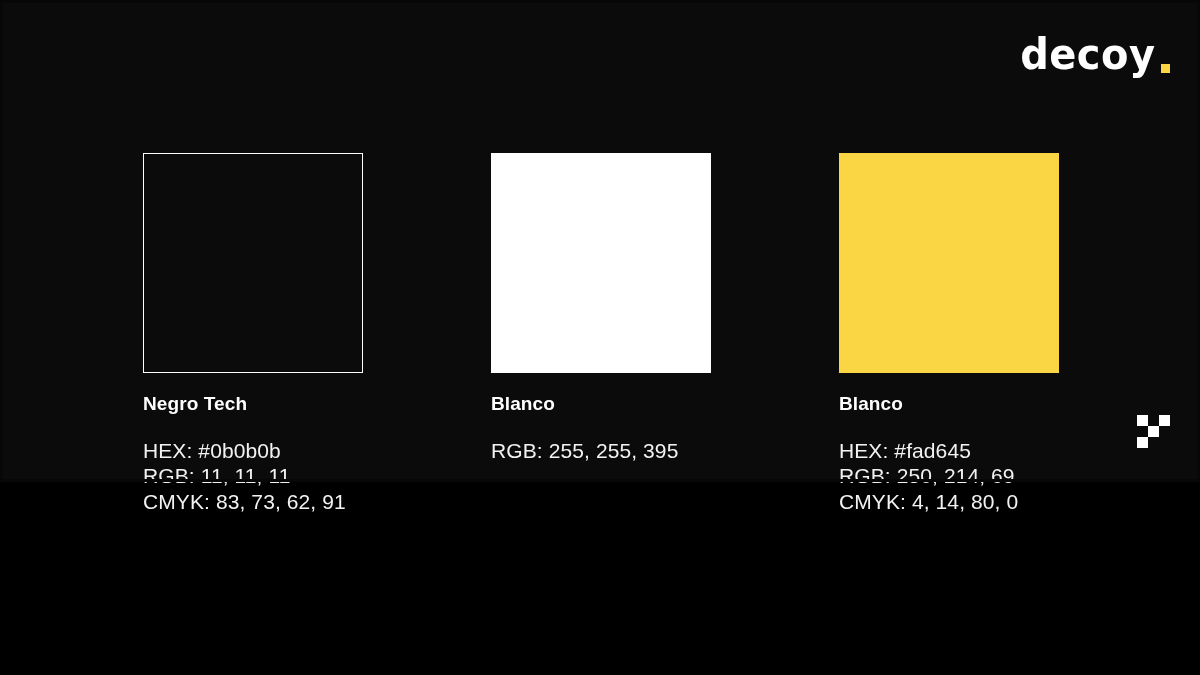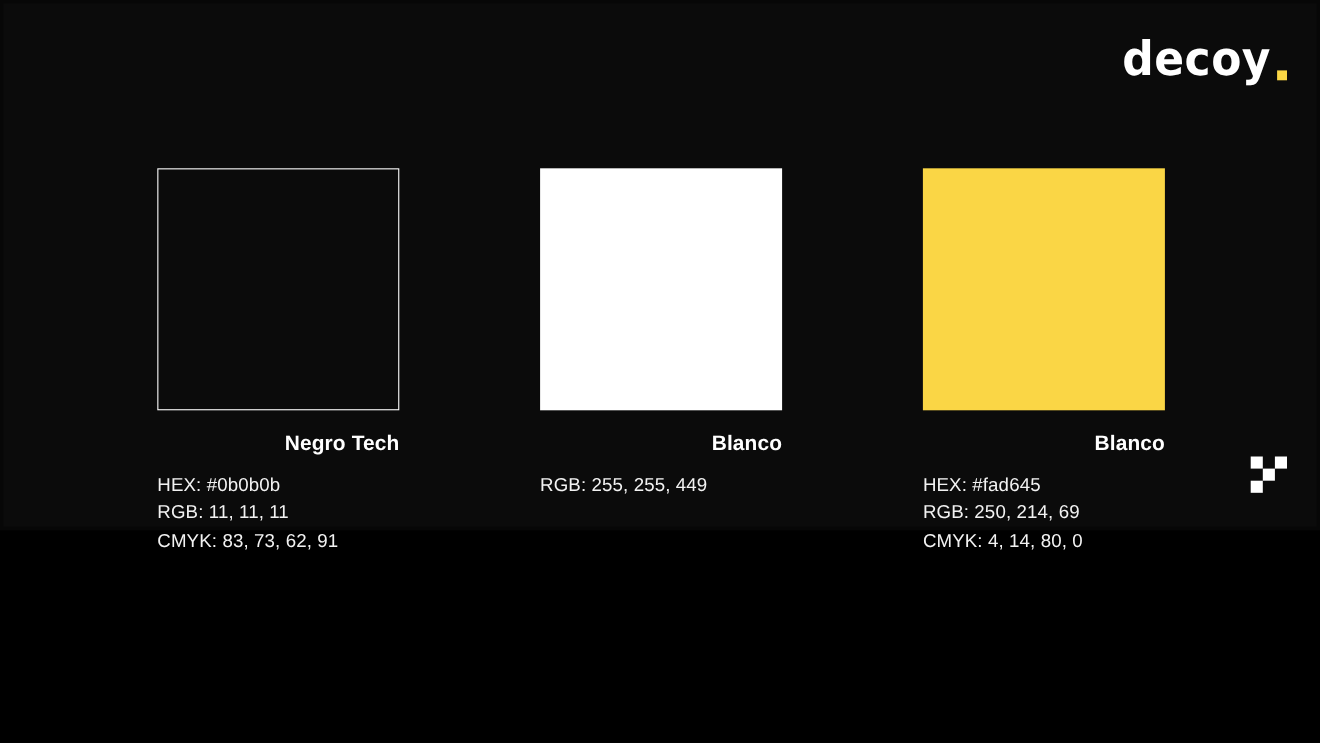--- a/index.html
+++ b/index.html
@@ -93,26 +93,25 @@
     background: #fad645;
   }
 
   .swatch-title {
     margin-top: 20px;
     font-size: 19px;
     font-weight: 700;
     letter-spacing: 0.1px;
     color: #ffffff;
     line-height: 1.2;
-    text-align: right;
   }
 
   .swatch-specs {
-    margin-top: 12px;
-    font-size: 17px;
+    margin-top: 22px;
+    font-size: 21px;
     font-weight: 300;
     color: #f2f2f2;
     line-height: 25.5px;
     letter-spacing: 0.1px;
   }
   .swatch-specs div {
     white-space: nowrap;
   }
 
   
@@ -154,21 +153,21 @@
         <div>HEX: #0b0b0b</div>
         <div>RGB: 11, 11, 11</div>
         <div>CMYK: 83, 73, 62, 91</div>
       </div>
     </div>
 
     <div class="column">
       <div class="swatch swatch-white"></div>
       <div class="swatch-title">Blanco</div>
       <div class="swatch-specs">
-        <div>RGB: 255, 255, 449</div>
+        <div>RGB: 255, 255, 395</div>
       </div>
     </div>
 
     <div class="column">
       <div class="swatch swatch-yellow"></div>
       <div class="swatch-title">Blanco</div>
       <div class="swatch-specs">
         <div>HEX: #fad645</div>
         <div>RGB: 250, 214, 69</div>
         <div>CMYK: 4, 14, 80, 0</div>

